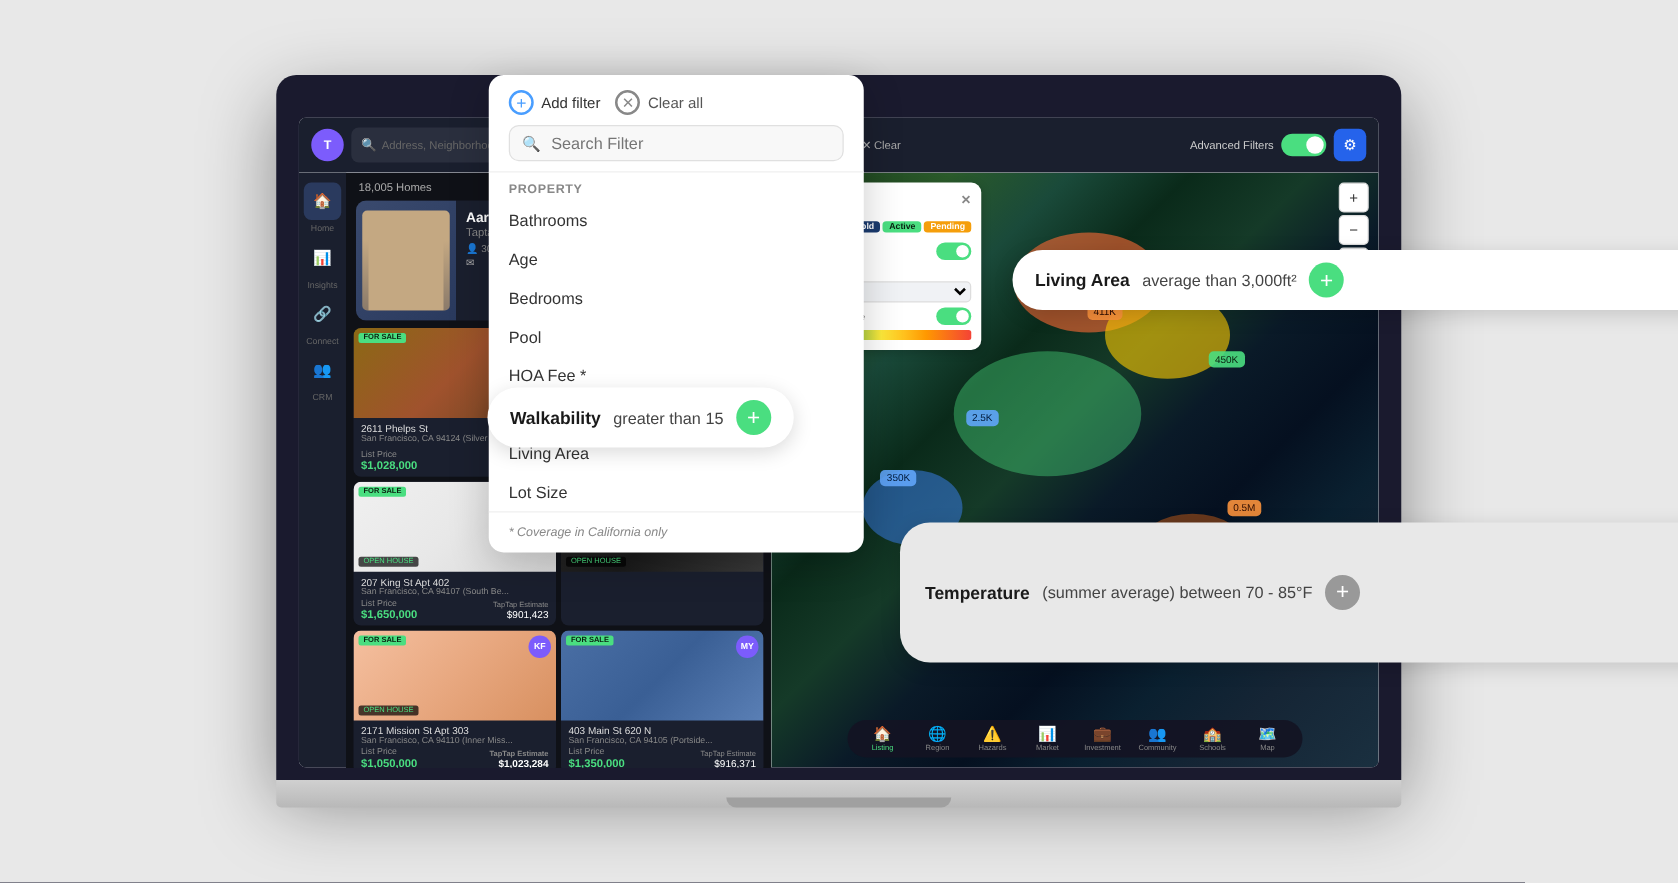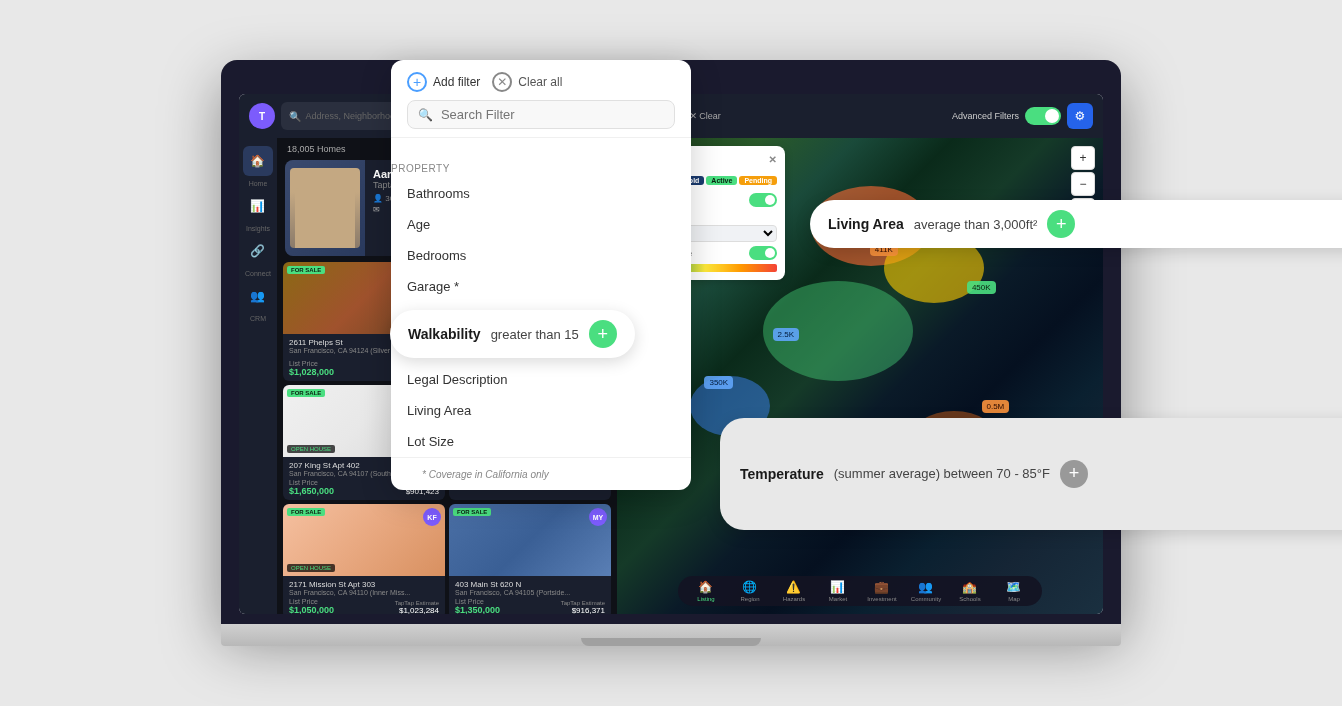--- a/index.html
+++ b/index.html
@@ -739,37 +739,36 @@
       border: none;
       background: transparent;
       font-size: 13px;
       color: #333;
       outline: none;
       flex: 1;
     }
 
     .filter-category-label {
       font-size: 10px;
-      font-weight: 400;
+      font-weight: 700;
       color: #888;
       letter-spacing: 0.5px;
-      padding: 8px 0 4px;
-      margin-top: 17px;
+      padding: 8px 16px 4px;
     }
 
     .filter-item {
       padding: 8px 16px;
       font-size: 13px;
       color: #333;
       cursor: pointer;
       transition: background 0.1s;
     }
 
     .filter-footer {
-      padding: 6px 31px 8px;
+      padding: 6px 16px 8px;
       border-top: 1px solid #f0f0f0;
     }
 
     .coverage-note {
       font-size: 10px;
       color: #888;
       font-style: italic;
     }
 
     
@@ -1025,21 +1024,21 @@
                   <span class="agent-avatar-small">KF</span>
                 </div>
                 <div class="property-details">
                   <div class="property-address">2171 Mission St Apt 303</div>
                   <div class="property-city">San Francisco, CA 94110 (Inner Miss...</div>
                   <div class="property-prices">
                     <div>
                       <div class="list-price-label">List Price</div>
                       <div class="list-price">$1,050,000</div>
                     </div>
-                    <div style="text-align:right;">
+                    <div style="text-align:right;font-weight:bold;">
                       <div class="taptap-label">TapTap Estimate</div>
                       <div class="taptap-price">$1,023,284</div>
                     </div>
                   </div>
                 </div>
               </div>
 
               <div class="property-card">
                 <div class="property-img img-blue-int">
                   <span class="for-sale-badge">FOR SALE</span>
@@ -1185,21 +1184,20 @@
         </div>
         <div class="filter-search-box">
           <span class="filter-search-icon">🔍</span>
           <input class="filter-search-input" type="text" placeholder="Search Filter" style="">
         </div>
       </div>
       <div class="filter-category-label">PROPERTY</div>
       <div class="filter-item">Bathrooms</div>
       <div class="filter-item">Age</div>
       <div class="filter-item">Bedrooms</div>
-      <div class="filter-item">Garage *</div>
       <div class="filter-item">Pool</div>
       <div class="filter-item">HOA Fee *</div>
       <div class="filter-item">Legal Description</div>
       <div class="filter-item">Living Area</div>
       <div class="filter-item">Lot Size</div>
       <div class="filter-footer">
         <span class="coverage-note">* Coverage in California only</span>
       </div>
     </div>
   </div>

